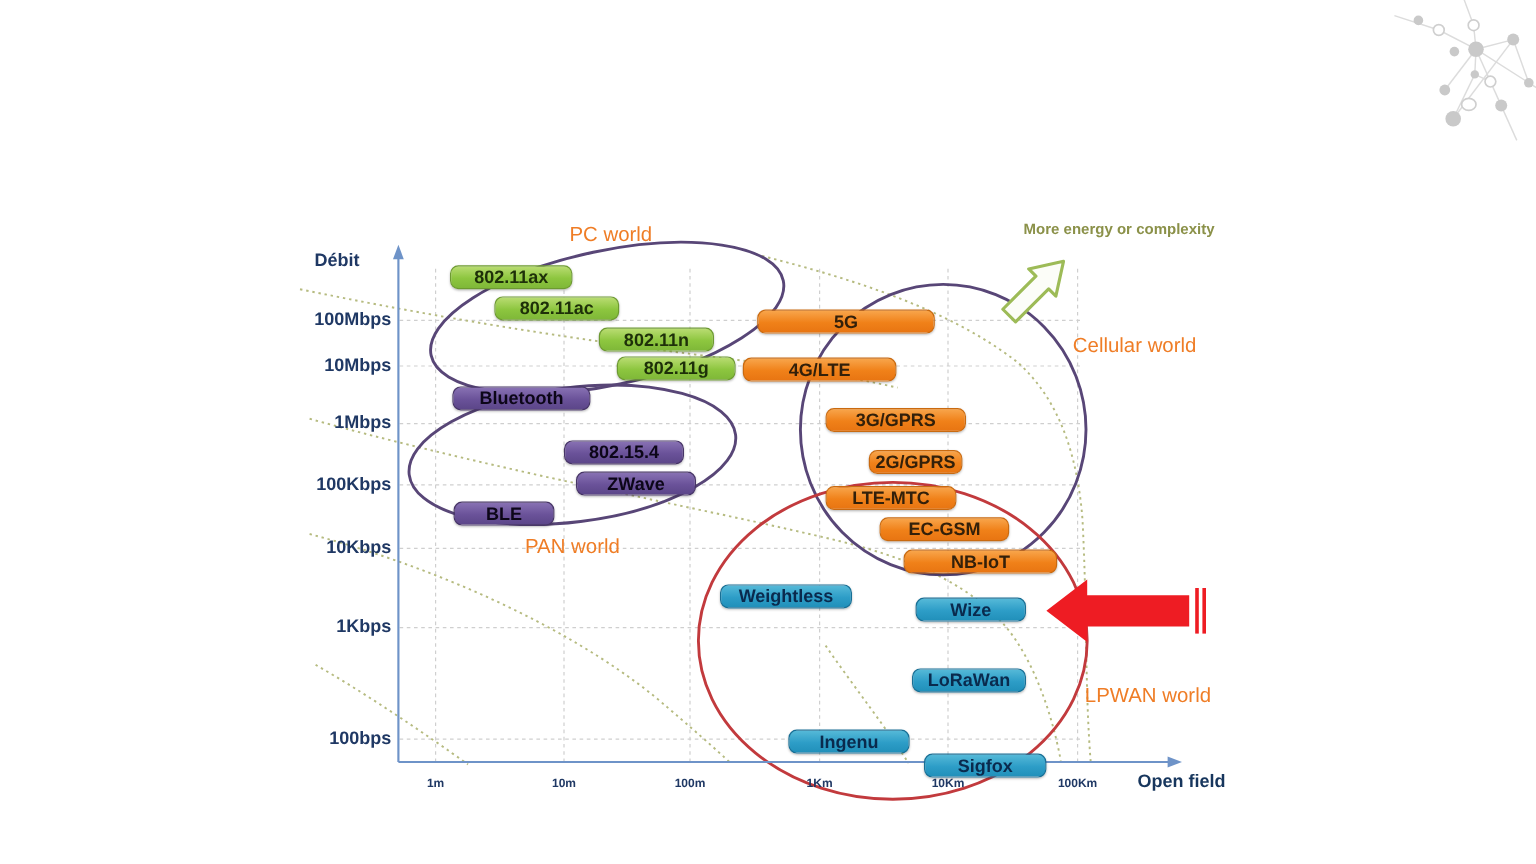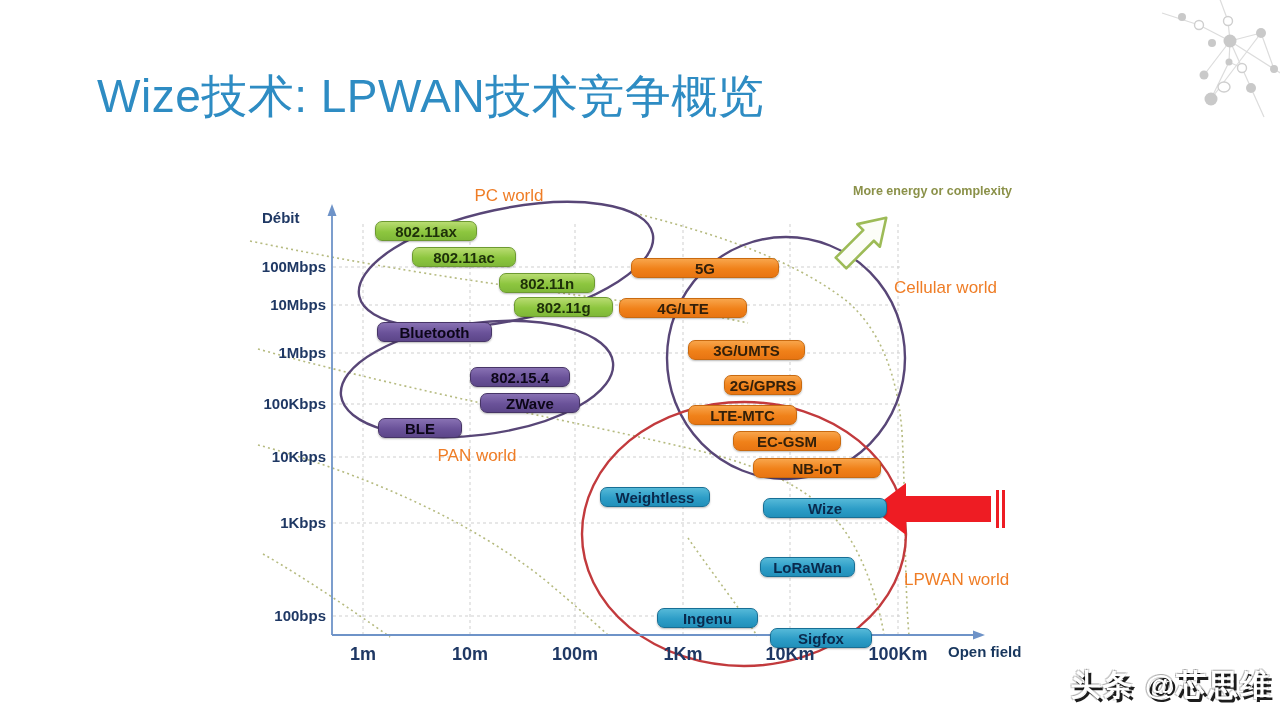--- a/index.html
+++ b/index.html
@@ -10,36 +10,35 @@
   svg{position:absolute;left:0;top:0;}
   .tech{position:absolute;height:20px;line-height:20px;border-radius:7px;text-align:center;
         font-size:15px;font-weight:bold;box-shadow:0 1px 2px rgba(0,0,0,.28);box-sizing:border-box;}
   .tech.green{background:linear-gradient(180deg,#b9dc72,#8dc63f 55%,#7fb838);border:1px solid #6d9a31;color:#1e3009;}
   .tech.purple{background:linear-gradient(180deg,#8871b3,#6a5299 55%,#5c4689);border:1px solid #473567;color:#0c0618;}
   .tech.orange{background:linear-gradient(180deg,#f8a54b,#f08119 55%,#e87512);border:1px solid #c96a10;color:#33200a;}
   .tech.blue{background:linear-gradient(180deg,#55b9d8,#2d9dc7 55%,#2190ba);border:1px solid #186f95;color:#0a2a4d;}
   .ytick{position:absolute;width:90px;height:20px;line-height:20px;text-align:right;
          font-size:15px;font-weight:700;color:#1f3864;}
   .xtick{position:absolute;width:90px;height:20px;line-height:20px;text-align:center;
-         font-size:18px;font-weight:600;color:#1f3864;}
+         font-size:10px;font-weight:600;color:#1f3864;}
   .world{position:absolute;font-size:17px;color:#ef7d26;white-space:nowrap;}
   #ylabel{position:absolute;left:262px;top:209px;font-size:15px;font-weight:600;color:#1f3864;}
   #openfield{position:absolute;left:948px;top:643px;width:110px;font-size:15px;font-weight:bold;color:#17365d;}
   #annotation{position:absolute;left:853px;top:184px;font-size:12.5px;font-weight:600;color:#8b9149;}
   #watermark{position:absolute;right:8px;bottom:14px;font-size:30px;font-weight:bold;color:#ffffff;
              letter-spacing:2px;white-space:nowrap;
              text-shadow:3px 3px 0 rgba(10,10,10,.92),-1px -1px 0 rgba(0,0,0,.2),
                          1px -1px 0 rgba(0,0,0,.2),-1px 1px 0 rgba(0,0,0,.2);}
 </style>
 </head>
 <body>
 
 <div id="slide">
 
-  <div id="title">Wize技术: LPWAN技术竞争概览</div>
 
   <svg width="1280" height="720" viewBox="0 0 1280 720">
 
     <g stroke="#cfcfcf" stroke-width="1" stroke-dasharray="3 3">
       <line x1="333" y1="267" x2="902" y2="267"></line>
       <line x1="333" y1="305" x2="902" y2="305"></line>
       <line x1="333" y1="353" x2="902" y2="353"></line>
       <line x1="333" y1="404" x2="902" y2="404"></line>
       <line x1="333" y1="457" x2="902" y2="457"></line>
       <line x1="333" y1="523" x2="902" y2="523"></line>
@@ -150,25 +149,24 @@
   <div class="tech green" style="left:375px;top:221px;width:102px;">802.11ax</div>
   <div class="tech green" style="left:412px;top:247px;width:104px;">802.11ac</div>
   <div class="tech green" style="left:477px;top:273px;width:96px;margin-left:22px;">802.11n</div>
   <div class="tech green" style="left:514px;top:297px;width:99px;">802.11g</div>
   <div class="tech purple" style="left:377px;top:322px;width:115px;">Bluetooth</div>
   <div class="tech purple" style="left:378px;top:374px;width:84px;margin-top:44px;">BLE</div>
   <div class="tech purple" style="left:470px;top:367px;width:100px;">802.15.4</div>
   <div class="tech purple" style="left:480px;top:393px;width:100px;">ZWave</div>
   <div class="tech orange" style="left:631px;top:258px;width:148px;">5G</div>
   <div class="tech orange" style="left:619px;top:298px;width:128px;">4G/LTE</div>
-  <div class="tech orange" style="left:688px;top:340px;width:117px;">3G/UMTS</div>
+  <div class="tech orange" style="left:688px;top:340px;width:117px;">3G/GPRS</div>
   <div class="tech orange" style="left:724px;top:375px;width:78px;">2G/GPRS</div>
   <div class="tech orange" style="left:688px;top:405px;width:109px;">LTE-MTC</div>
   <div class="tech orange" style="left:733px;top:431px;width:108px;">EC-GSM</div>
   <div class="tech orange" style="left:753px;top:458px;width:128px;">NB-IoT</div>
   <div class="tech blue" style="left:600px;top:487px;width:110px;">Weightless</div>
-  <div class="tech blue" style="left:763px;top:498px;width:124px;">Wize</div>
+  <div class="tech blue" style="left:763px;top:498px;width:92px;">Wize</div>
   <div class="tech blue" style="left:760px;top:557px;width:95px;">LoRaWan</div>
   <div class="tech blue" style="left:657px;top:608px;width:101px;">Ingenu</div>
   <div class="tech blue" style="left:770px;top:608px;width:102px;margin-top:20px;">Sigfox</div>
 
-  <div id="watermark">头条 @芯思维</div>
 </div>
 
 </body></html>

